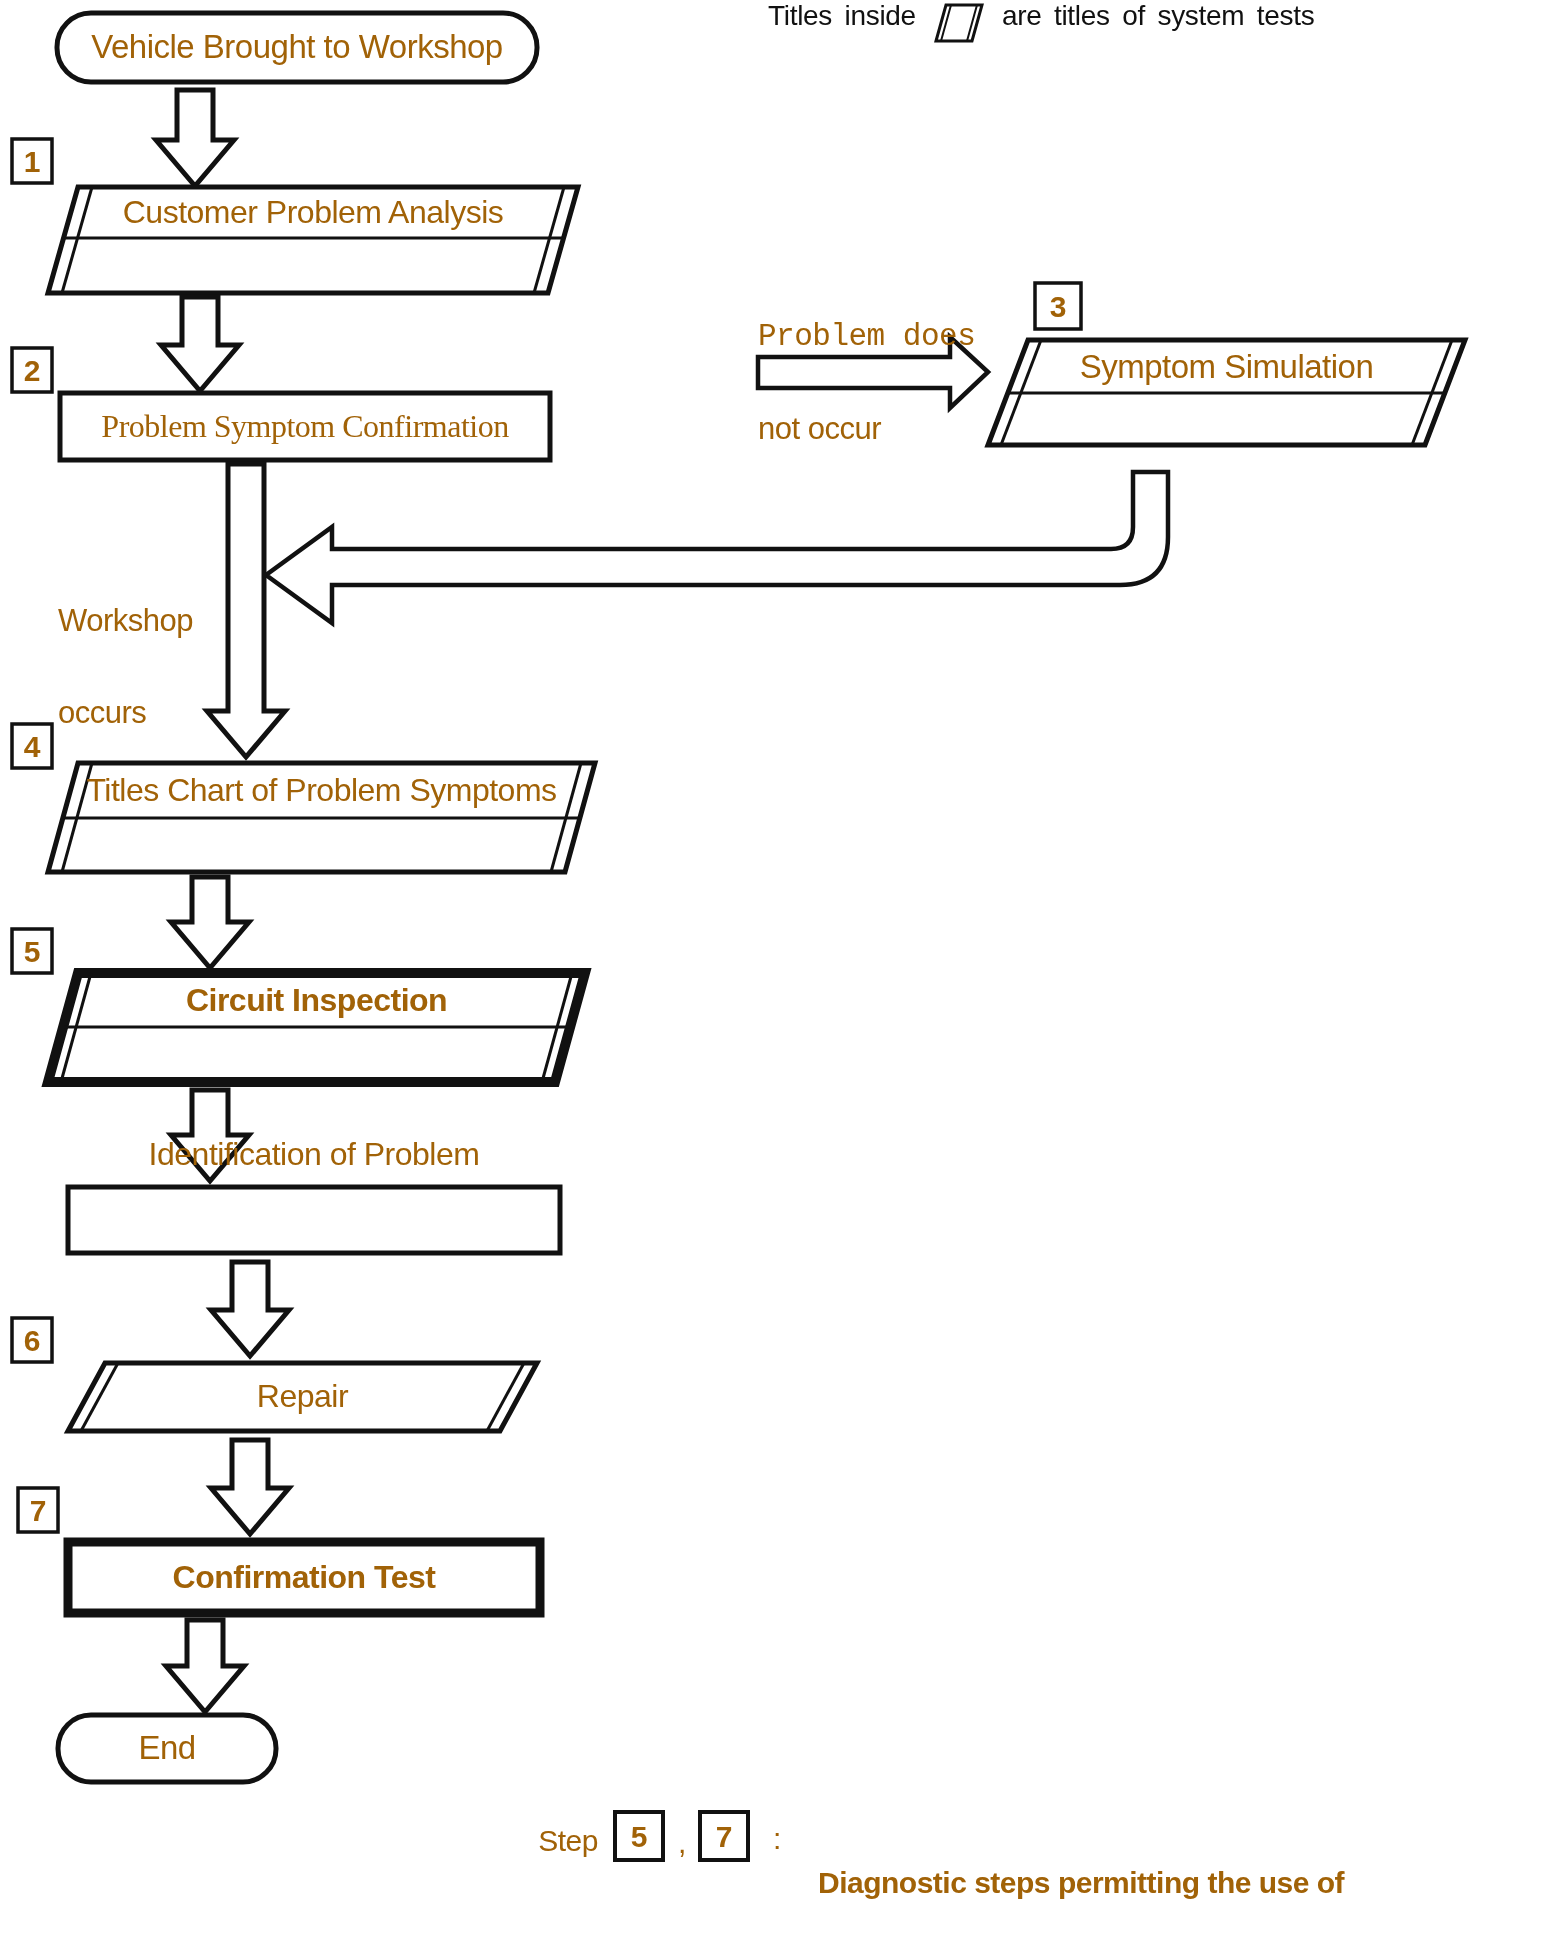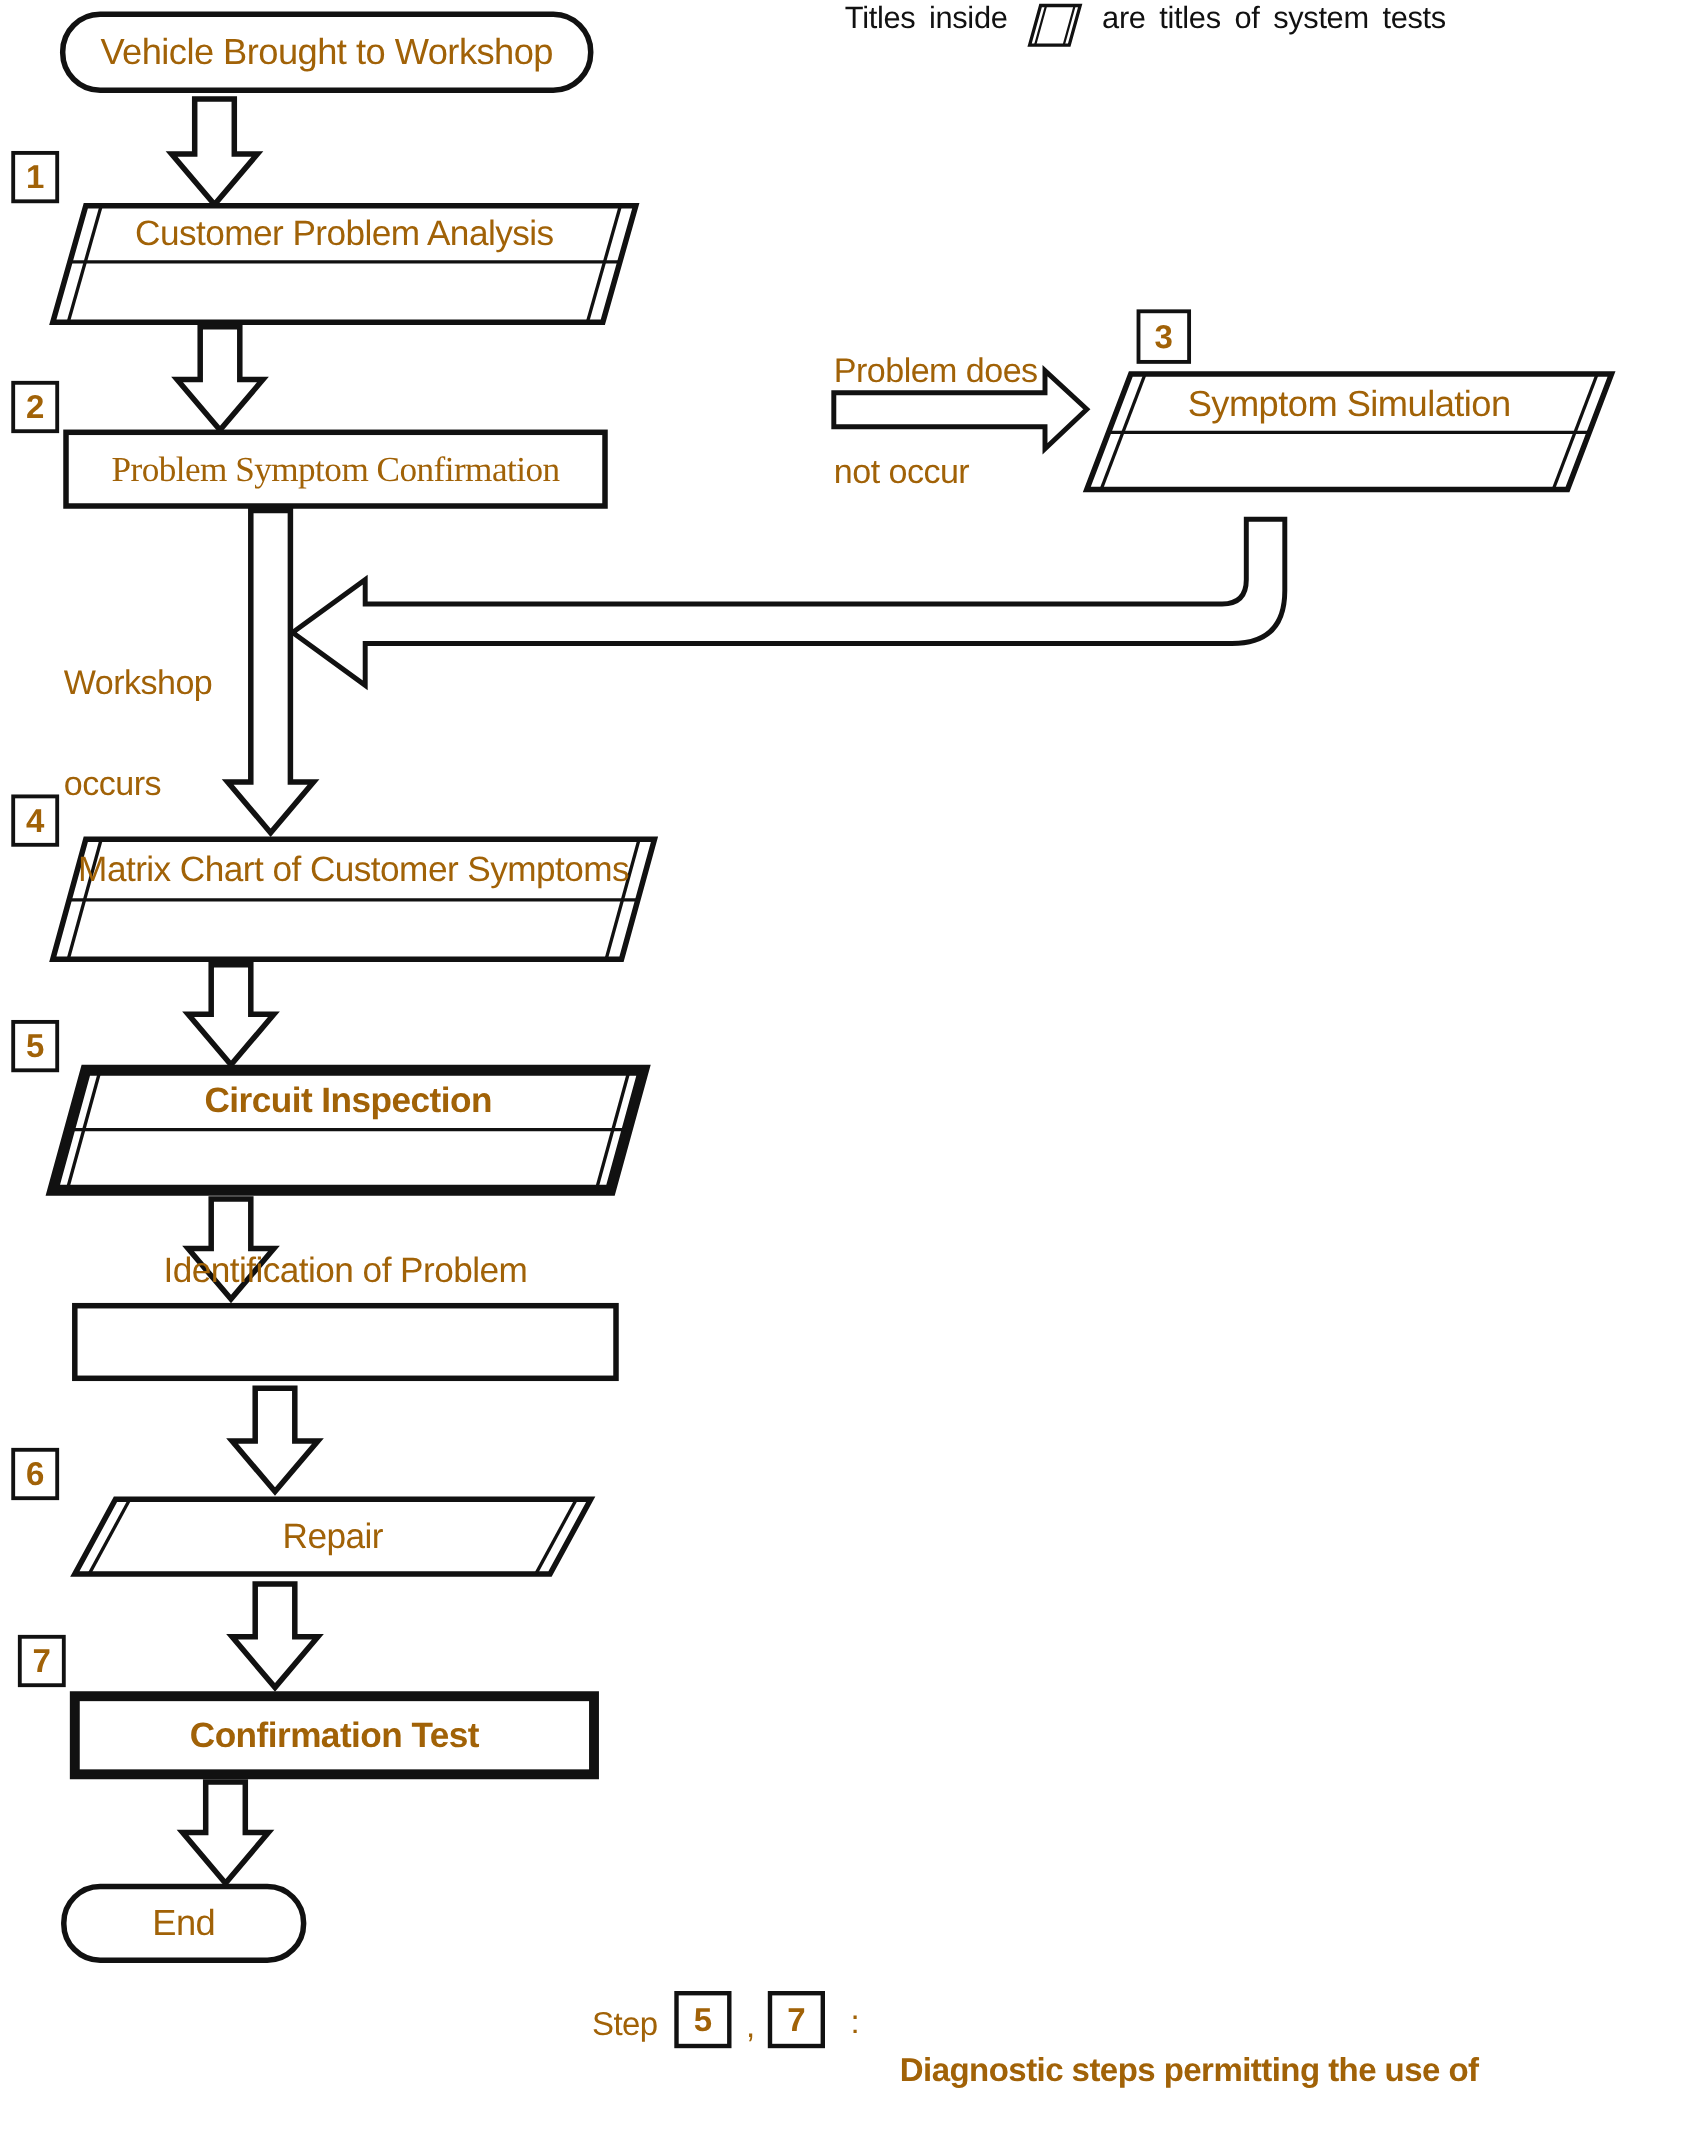--- a/index.html
+++ b/index.html
@@ -127,36 +127,36 @@
 
 <div class="lbl num" style="left:12px;top:139px;width:40px;height:44px;">1</div>
 
 <div class="lbl" style="left:63px;top:189px;width:500px;height:47px;">Customer Problem Analysis</div>
 
 <div class="lbl num" style="left:12px;top:348px;width:40px;height:44px;">2</div>
 
 <div class="lbl" style="left:60px;top:393px;width:490px;height:67px;font-family:Liberation Serif, serif;">Problem Symptom Confirmation</div>
 
 <div class="lbl edge-label multiline" style="left:758px;top:268px;width:250px;height:92px;">
-  <span style="display:block;">Problem does</span>
+  <span style="display:block;font-family:Liberation Mono, monospace;">Problem does</span>
   <span style="display:block;">not occur</span>
 </div>
 
 <div class="lbl num" style="left:1035px;top:283px;width:46px;height:46px;">3</div>
 
 <div class="lbl" style="left:1008px;top:342px;width:437px;height:50px;font-size:33px;">Symptom Simulation</div>
 
 <div class="lbl edge-label multiline" style="left:58px;top:552px;width:170px;height:95px;">
   <span style="display:block;">Workshop</span>
   <span style="display:block;">occurs</span>
 </div>
 
 <div class="lbl num" style="left:12px;top:724px;width:40px;height:44px;">4</div>
 
-<div class="lbl" style="left:63px;top:765px;width:517px;height:51px;">Matrix Chart of Customer Symptoms</div>
+<div class="lbl" style="left:63px;top:765px;width:517px;height:51px;">Titles Chart of Problem Symptoms</div>
 
 <div class="lbl num" style="left:12px;top:929px;width:40px;height:44px;">5</div>
 
 <div class="lbl bold" style="left:63px;top:976px;width:507px;height:49px;">Circuit Inspection</div>
 
 <div class="lbl" style="left:68px;top:1122px;width:492px;height:66px;">Identification of Problem</div>
 
 <div class="lbl num" style="left:12px;top:1318px;width:40px;height:44px;">6</div>
 
 <div class="lbl" style="left:80px;top:1363px;width:445px;height:68px;">Repair</div>

